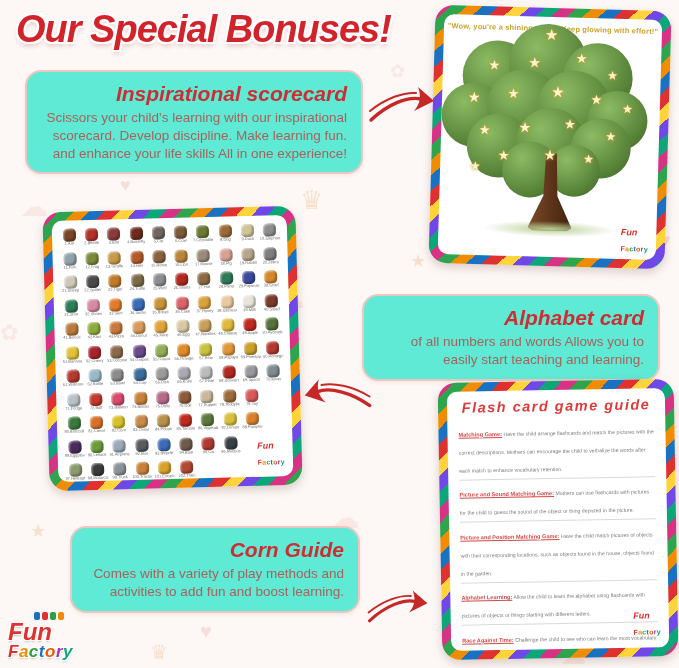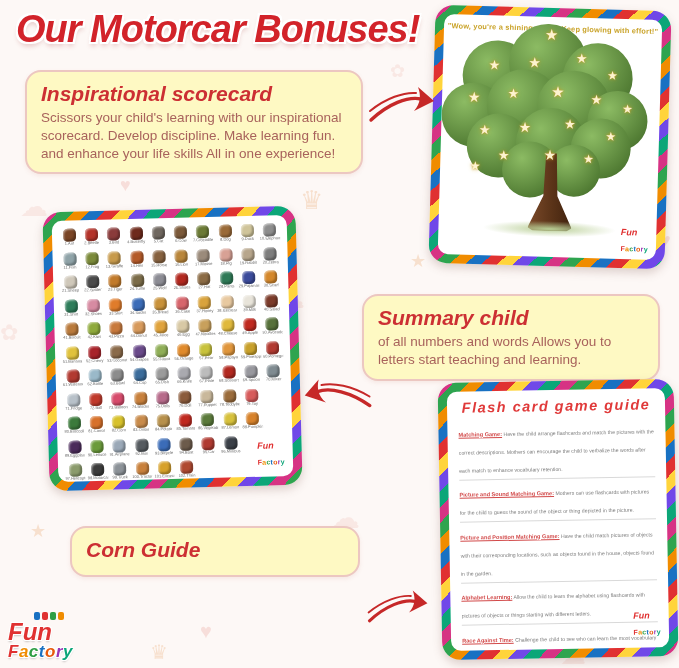--- a/index.html
+++ b/index.html
@@ -16,23 +16,23 @@
   .main-title {
     position:absolute; left:16px; top:8px; width:380px;
     font-size:38px; font-weight:bold; font-style:italic;
     color:#d2232a; letter-spacing:-1px; white-space:nowrap;
     text-shadow:-2px -2px 0 #fff, 2px -2px 0 #fff, -2px 2px 0 #fff,
                  2px 2px 0 #fff, 0 4px 5px rgba(150,30,30,.25);
   }
 
   
   .info-box {
-    position:absolute; background:#fef9c3;
+    position:absolute; background:#5eead4;
     border:2px solid #ecc7c1; border-radius:16px;
-    padding:10px 14px; text-align:left;
+    padding:10px 14px; text-align:right;
     box-shadow:0 2px 4px rgba(200,120,110,.12);
   }
   .info-box .ib-head {
     font-size:21px; font-weight:bold; font-style:italic; color:#cc2f33;
     margin-bottom:3px;
   }
   .info-box .ib-body { font-size:13.5px; color:#a8625c; line-height:1.32; }
   #box-scorecard { left:25px; top:70px;  width:338px; }
   #box-summary   { left:362px; top:294px; width:298px; }
   #box-play      { left:70px; top:526px; width:290px; }
@@ -127,34 +127,35 @@
     <span class="doodle" style="left: 410px; top: 340px; font-size: 16px; color: rgb(243, 201, 196); opacity: 0.55;">♥</span>
     <span class="doodle" style="left: 640px; top: 520px; font-size: 22px; color: rgb(246, 220, 215); opacity: 0.55;">✿</span>
     <span class="doodle" style="left: 30px; top: 520px; font-size: 18px; color: rgb(243, 205, 174); opacity: 0.55;">★</span>
     <span class="doodle" style="left: 200px; top: 620px; font-size: 20px; color: rgb(243, 201, 196); opacity: 0.55;">♥</span>
     <span class="doodle" style="left: 560px; top: 640px; font-size: 26px; color: rgb(246, 220, 215); opacity: 0.55;">☁</span>
     <span class="doodle" style="left: 390px; top: 60px; font-size: 18px; color: rgb(246, 220, 215); opacity: 0.55;">✿</span>
     <span class="doodle" style="left: 150px; top: 640px; font-size: 20px; color: rgb(243, 205, 174); opacity: 0.55;">♛</span>
     <span class="doodle" style="left: 660px; top: 230px; font-size: 18px; color: rgb(243, 201, 196); opacity: 0.55;">♥</span>
   </div>
 
-<h1 class="main-title">Our Motorcar Bonuses!</h1>
+<h1 class="main-title">Our Special Bonuses!</h1>
 
 <div class="info-box" id="box-scorecard">
   <div class="ib-head">Inspirational scorecard</div>
   <div class="ib-body">Scissors your child's learning with our inspirational scorecard. Develop discipline. Make learning fun. and enhance your life skills All in one experience!</div>
 </div>
 
 <div class="info-box" id="box-summary">
-  <div class="ib-head">Summary child</div>
-  <div class="ib-body">of all numbers and words Allows you to letters start teaching and learning.</div>
+  <div class="ib-head">Alphabet card</div>
+  <div class="ib-body">of all numbers and words Allows you to easily start teaching and learning.</div>
 </div>
 
 <div class="info-box" id="box-play">
   <div class="ib-head">Corn Guide</div>
+  <div class="ib-body">Comes with a variety of play methods and activities to add fun and boost learning.</div>
 </div>
 
 <div class="rainbow-card" id="tree-card">
   <div class="card-inner">
     <div class="tree-caption">"Wow, you're a shining star! ★Keep glowing with effort!"</div>
     <div class="tree-area">
       <div id="canopy">
           <div class="canopy-blob" style="left: 10px; top: 7px; width: 70px; height: 70px;"></div>
           <div class="canopy-blob" style="left: 56px; top: -11px; width: 78px; height: 78px;"></div>
           <div class="canopy-blob" style="left: 110px; top: 7px; width: 70px; height: 70px;"></div>

